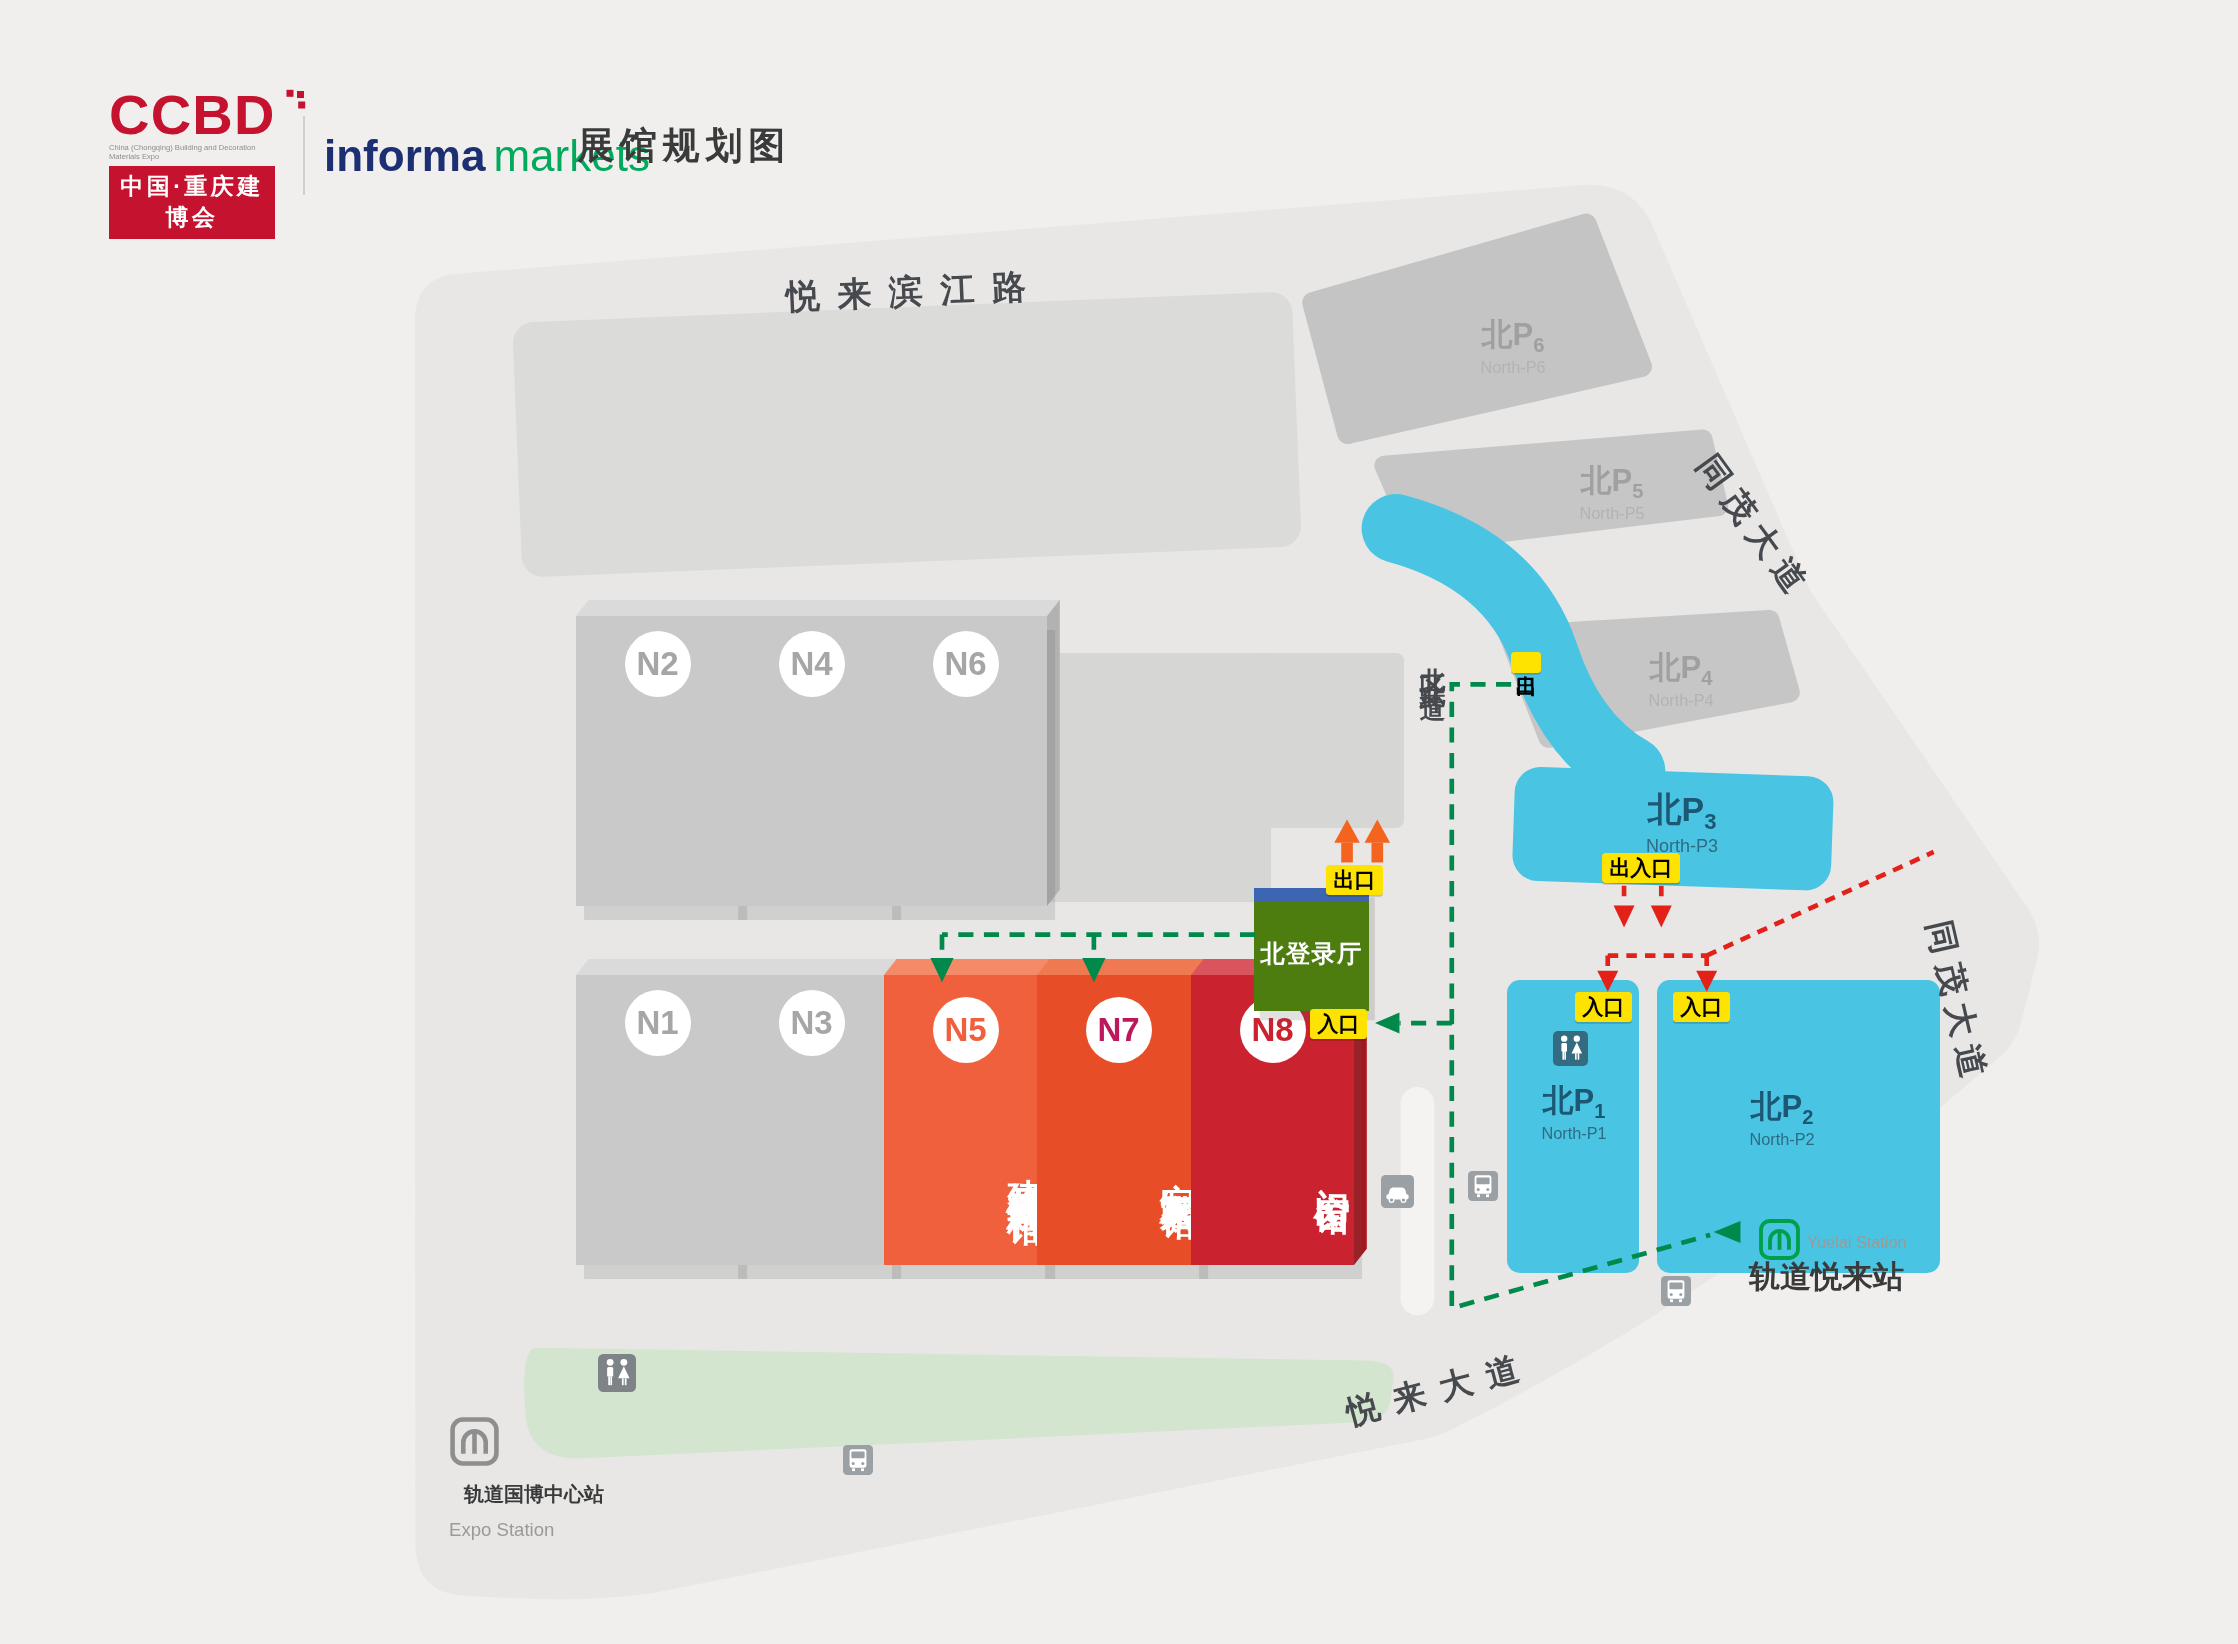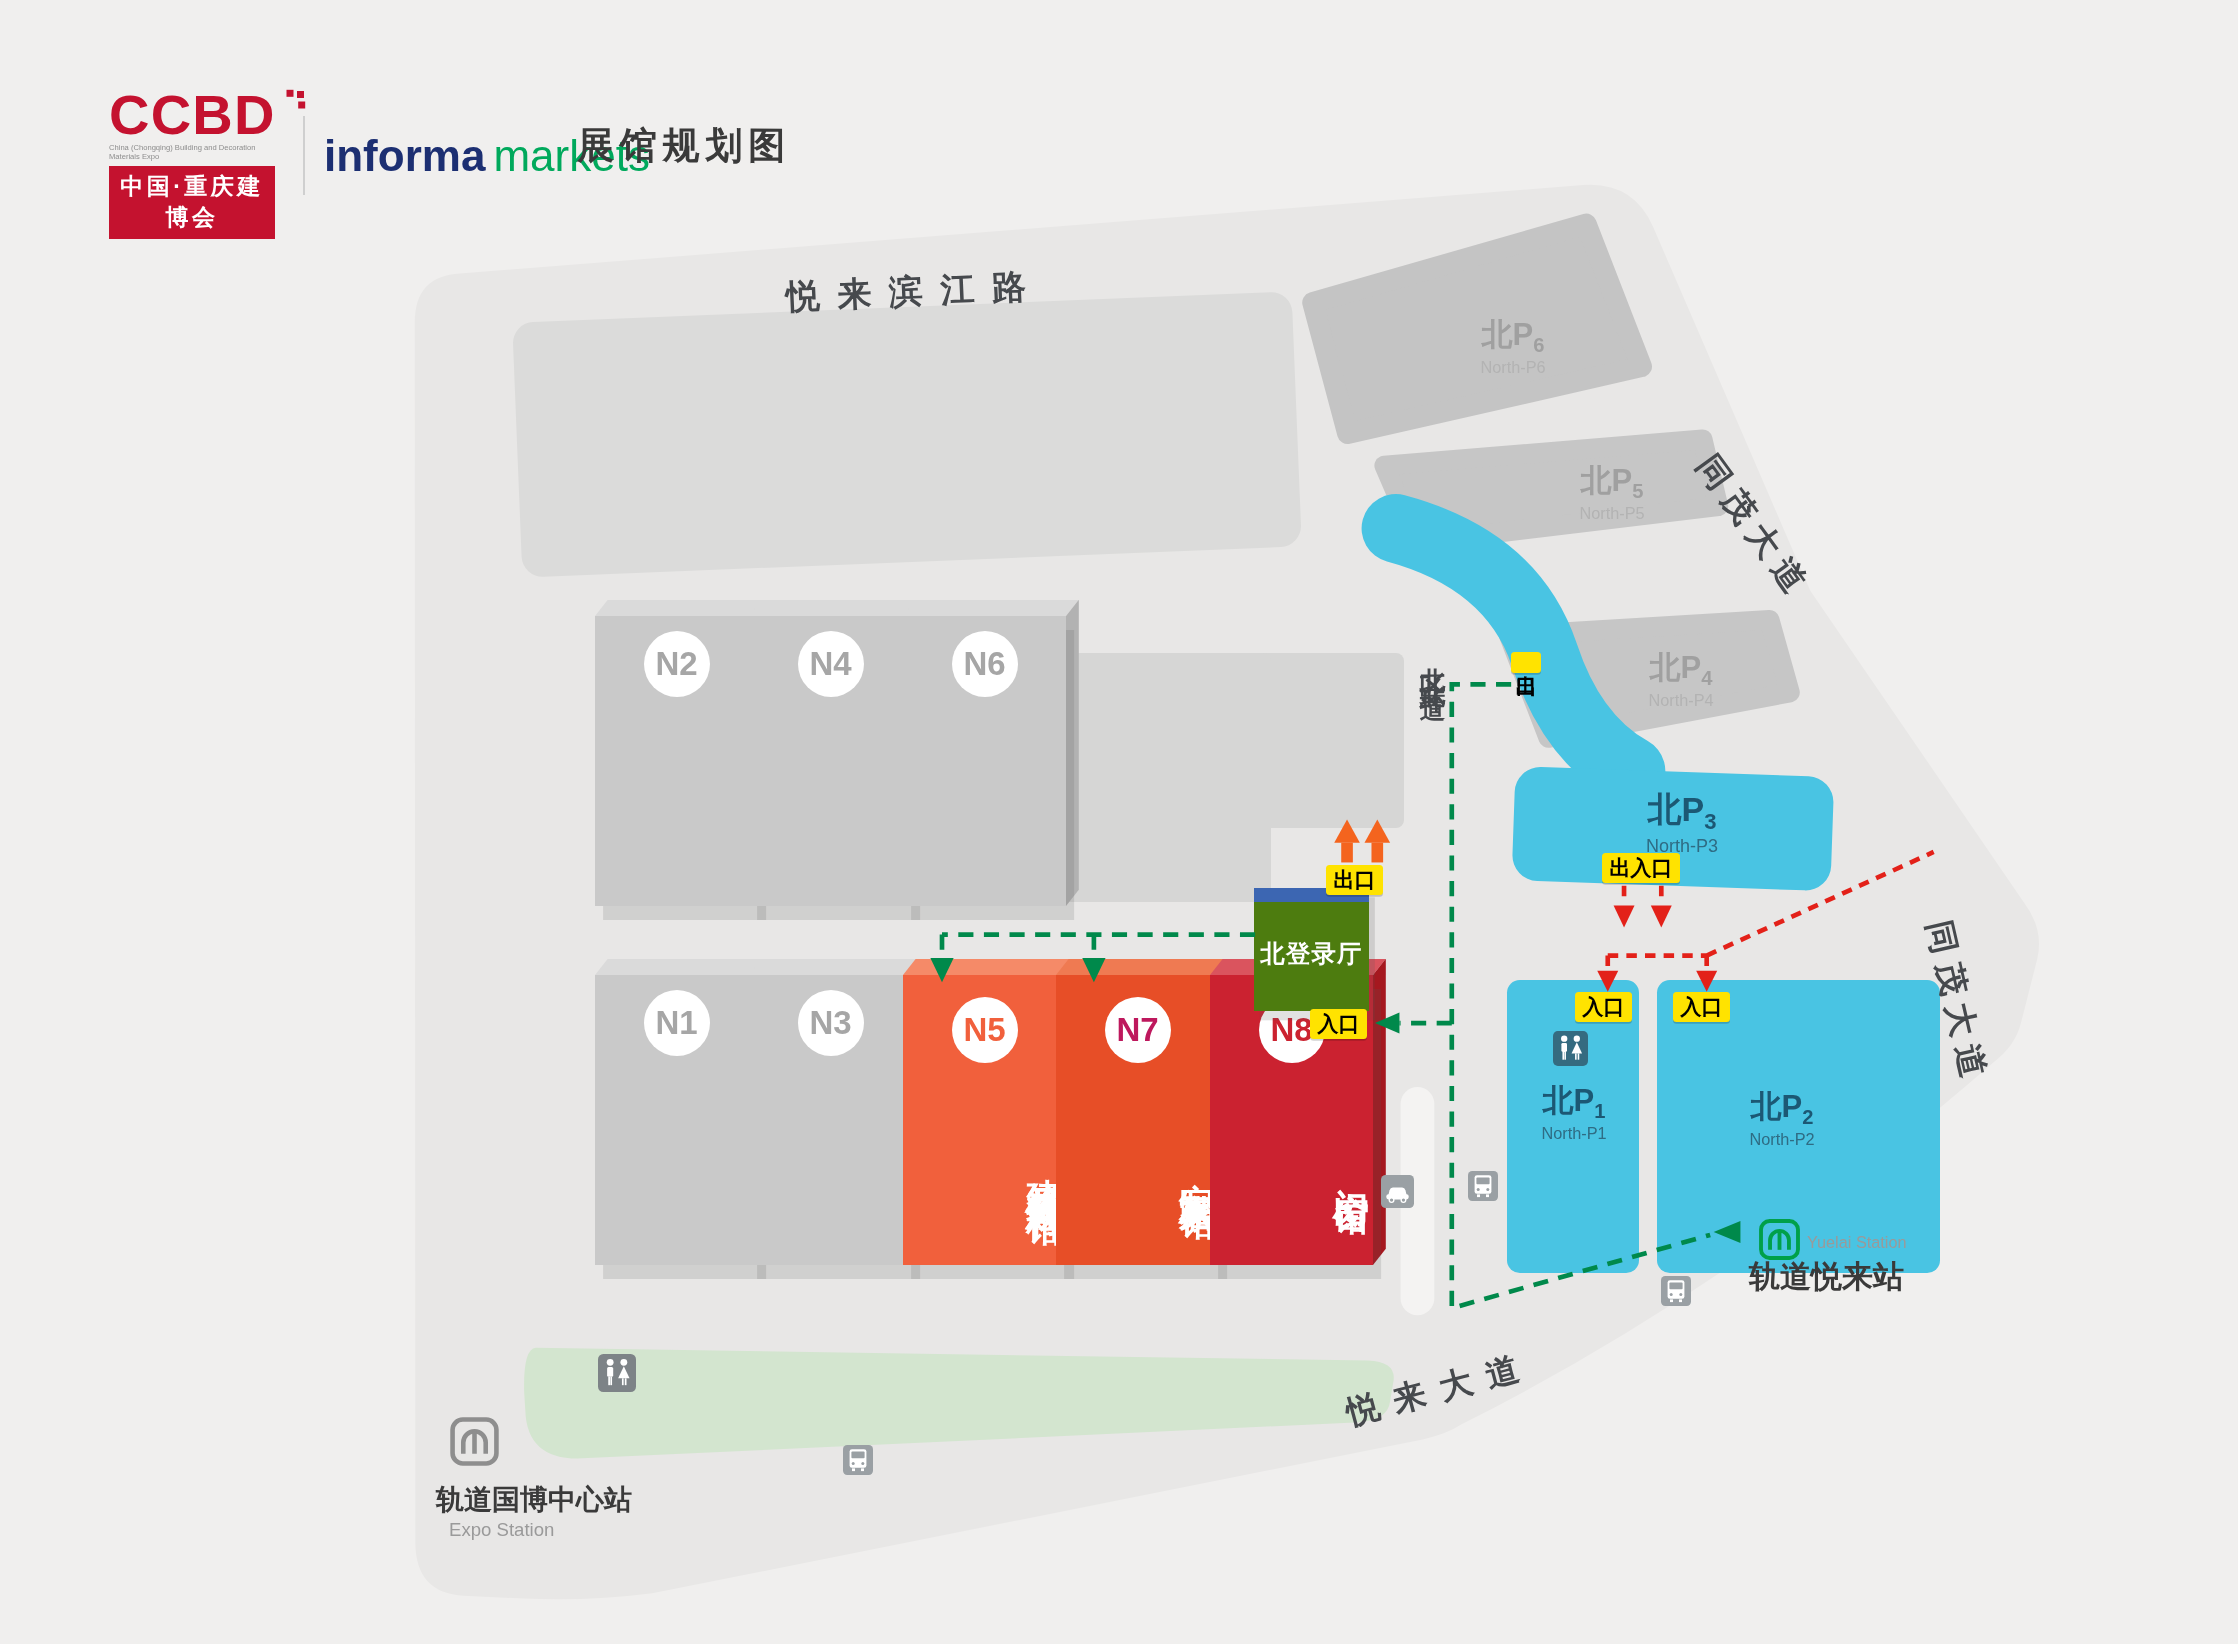--- a/index.html
+++ b/index.html
@@ -16,21 +16,21 @@
   .brand .tag{font-size:7.6px;line-height:8.7px;color:#8d8d8d;margin-top:1.2px;width:175px;}
   .brand .ban{margin-top:4.7px;background:#c4122f;color:#fff;font-weight:bold;font-size:23px;
               letter-spacing:3.5px;text-align:center;padding:5.2px 0;width:166px;}
   .divider{position:absolute;left:303px;top:116px;width:1.7px;height:79px;background:#cfcfcf;z-index:10;}
   .wordmark{left:324px;top:132px;font-size:44px;line-height:47px;white-space:nowrap;}
   .wordmark .w1{color:#1c2f72;font-weight:bold;}
   .wordmark .w2{color:#00a95c;font-weight:normal;margin-left:8.1px;}
   .pagetitle{left:577px;top:139px;font-size:37px;font-weight:bold;color:#3a3a3a;letter-spacing:5.8px;}
   
   .block{position:absolute;z-index:2;border-radius:8.1px;}
-  .hall{position:absolute;width:163px;height:290px;z-index:3;margin-left:19px;}
+  .hall{position:absolute;width:163px;height:290px;z-index:3;}
   .hall .face{position:absolute;inset:0;box-shadow:8.1px 14px 0 rgba(90,90,90,0.16);}
   .hall .roof{position:absolute;left:0;top:-16.3px;width:calc(100% + 12.8px);height:16.3px;
               clip-path:polygon(12.8px 0,100% 0,calc(100% - 12.8px) 100%,0 100%);}
   .hall .side{position:absolute;right:-12.8px;top:-16.3px;width:12.8px;height:calc(100% + 16.3px);
               clip-path:polygon(0 16.3px,100% 0,100% calc(100% - 16.3px),0 100%);}
   .hall .circle{position:absolute;left:50%;transform:translateX(-50%);width:66px;height:66px;
                 border-radius:50%;background:#fff;display:flex;align-items:center;justify-content:center;
                 font-weight:bold;font-size:33px;z-index:2;}
   .hall.gray .face{background:#c9c9c9;} .hall.gray .roof{background:#dadada;} .hall.gray .side{background:#b2b2b2;}
   .hall.gray .circle{top:15px;color:#a6a6a6;}
@@ -248,21 +248,21 @@
   <div class="station" style="left:1749px;top:1256px;font-size:31px;">
     <span class="zh">轨道悦来站</span>
   </div>
   <div class="icon" style="left:449px;top:1416px;width:51px;height:51px;">
     <svg viewBox="0 0 100 100">
         <rect x="7" y="7" width="86" height="86" rx="20" fill="none" stroke="#8e8e8e" stroke-width="9"></rect>
         <path d="M 28,74 V 52 A 22,22 0 0 1 72,52 V 74" fill="none" stroke="#8e8e8e" stroke-width="9"></path>
         <line x1="50" y1="28" x2="50" y2="74" stroke="#8e8e8e" stroke-width="9"></line>
       </svg>
   </div>
-  <div class="station" style="left:436px;top:1481px;font-size:28px;">
+  <div class="station" style="left:464px;top:1481px;font-size:20px;">
     <span class="zh">轨道国博中心站</span>
   </div>
   <div class="station" style="left:449px;top:1519px;font-size:18.6px;">
     <span class="en">Expo Station</span>
   </div>
 
   <div class="icon" style="left:1553px;top:1031px;width:35px;height:35px;">
     <svg viewBox="0 0 100 100">
         <rect width="100" height="100" rx="14" fill="#356b80"></rect>
         <circle cx="32" cy="22" r="9" fill="#fff"></circle>

